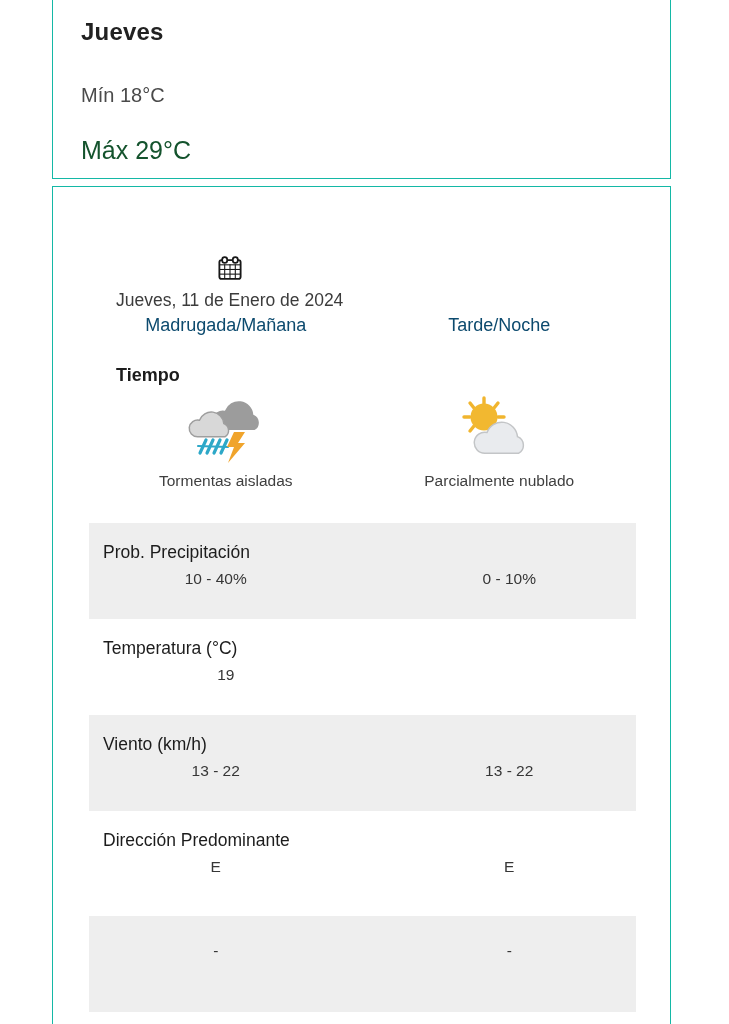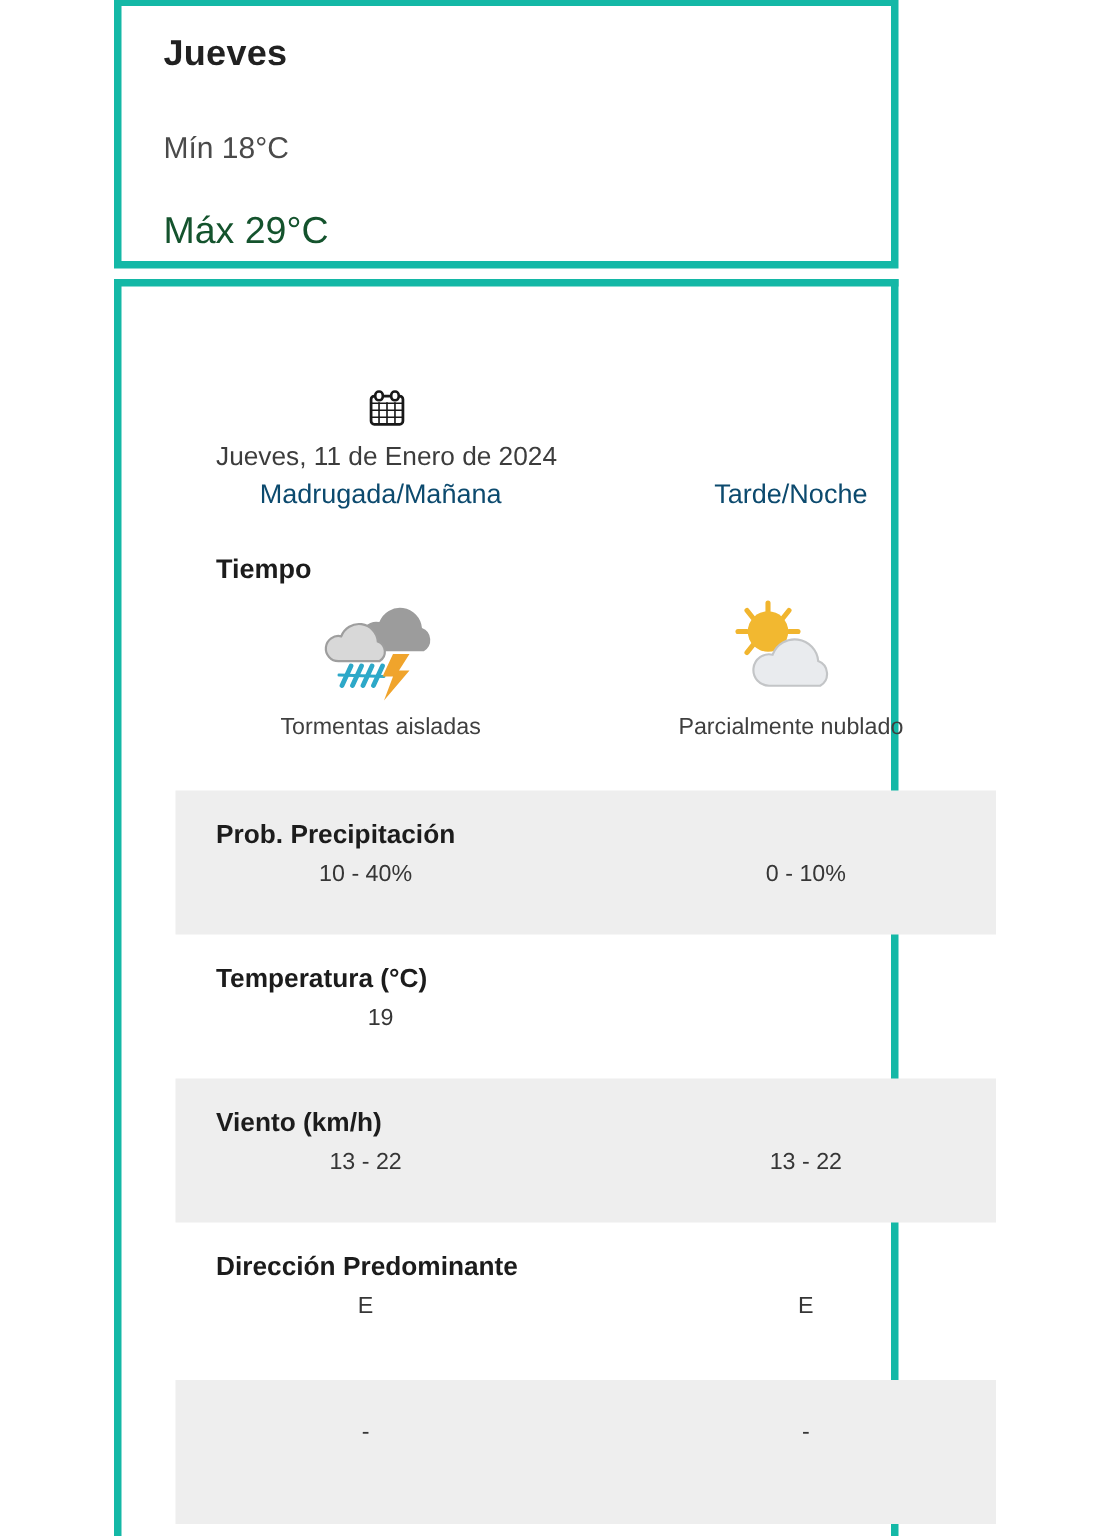--- a/index.html
+++ b/index.html
@@ -6,24 +6,23 @@
   html, body {
     width: 729px; height: 1024px;
     background: #ffffff;
     font-family: "Liberation Sans", sans-serif;
     overflow: hidden;
     position: relative;
   }
   .card {
     position: absolute;
     left: 52px;
-    width: 523px;
+    width: 619px;
     background: #ffffff;
-    border: 5px solid #14b8a6;
-    margin-left: 24px;
+    border: 1px solid #14b8a6;
   }
   .card-summary { top: -1px; height: 180px; }
   .card-detail  { top: 186px; height: 860px; border-bottom: none; }
 
   
   .day-title {
     position: absolute; left: 28px; top: 18px;
     font-size: 24px; font-weight: bold; color: #212121;
     letter-spacing: 0.2px;
   }
@@ -66,22 +65,22 @@
   .data-rows {
     position: absolute; left: 36px; top: 336px; width: 547px;
   }
   .data-row {
     height: 96px;
     padding-top: 19px;
   }
   .data-row:nth-child(4) { height: 105px; }
   .data-row.shaded { background: #eeeeee; }
   .row-label {
-    padding-left: 27px;
-    font-size: 17.5px; font-weight: bold; color: #1c1c1c;
+    padding-left: 14px;
+    font-size: 17.5px; font-weight: normal; color: #1c1c1c;
   }
   .row-values {
     display: flex; margin-top: 7px; gap: 40px;
   }
   .row-values > div {
     width: 50%; text-align: center;
     font-size: 15.5px; color: #363636;
   }
 </style>
 </head>

